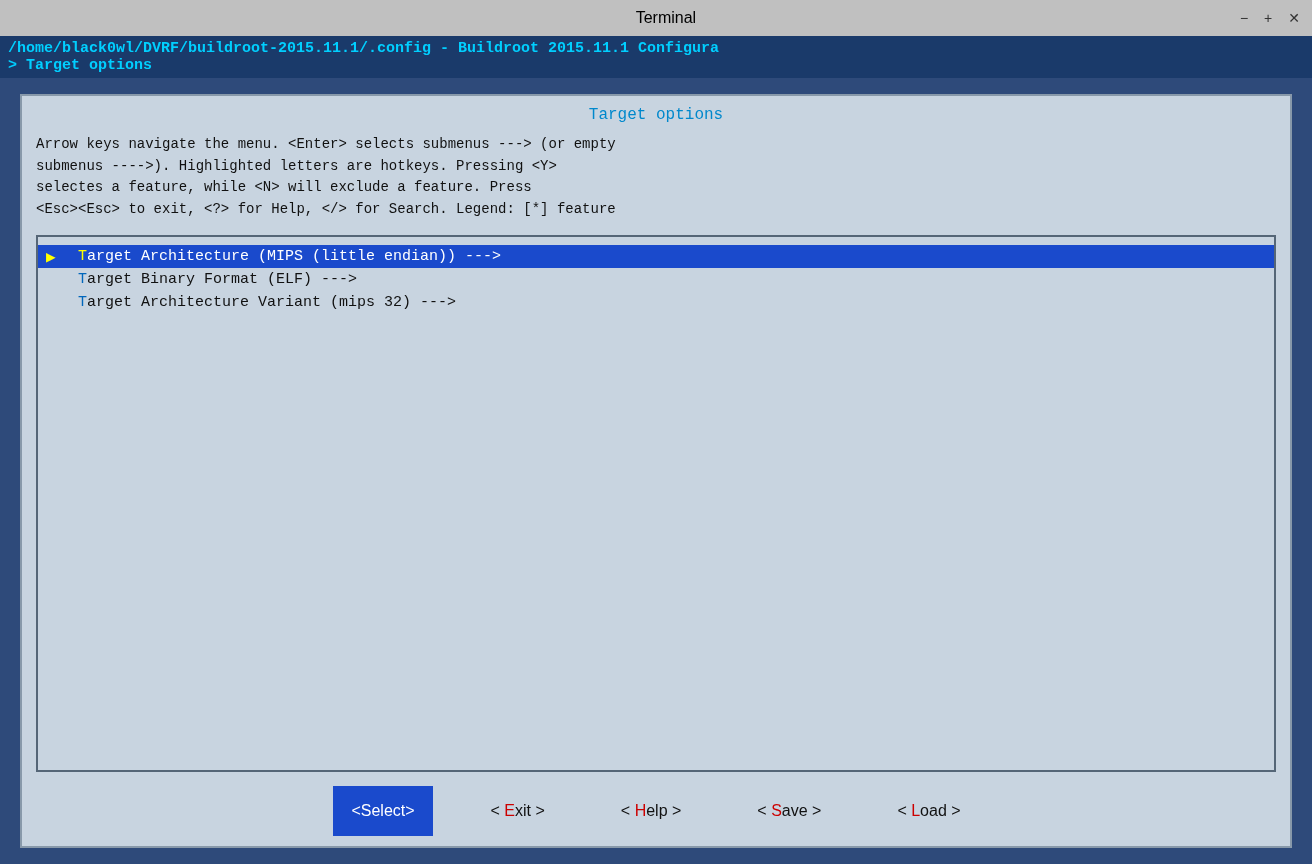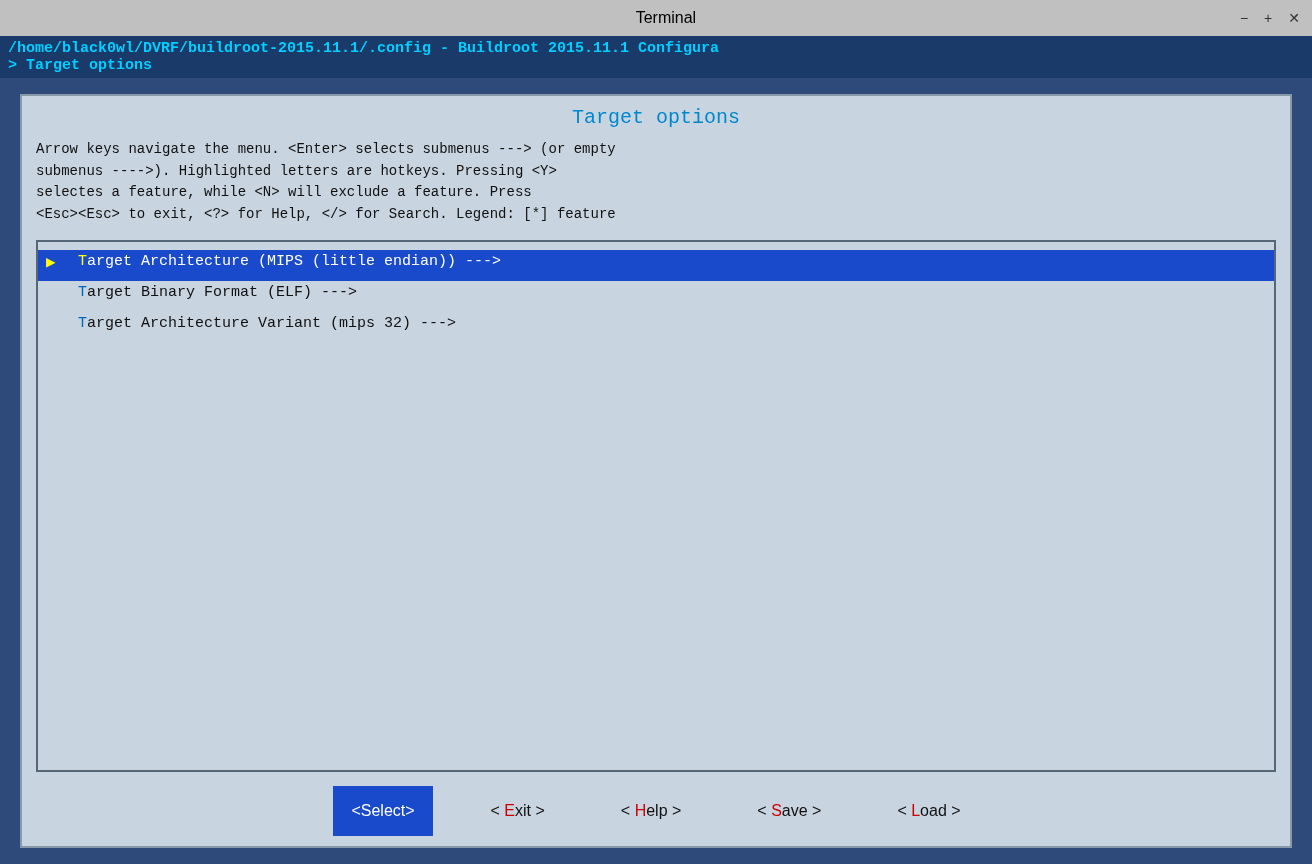--- a/index.html
+++ b/index.html
@@ -78,21 +78,21 @@
       background: #c8d4e0;
       border: 2px solid #8899aa;
       flex: 1;
       display: flex;
       flex-direction: column;
       padding: 10px 14px;
     }
 
     .panel-title {
       color: #0088cc;
-      font-size: 20px;
+      font-size: 16px;
       text-align: center;
       margin-bottom: 10px;
       font-family: 'Courier New', Courier, monospace;
     }
 
     .help-text {
       color: #111;
       font-size: 14px;
       line-height: 1.55;
       margin-bottom: 14px;
@@ -112,21 +112,21 @@
       left: 8px;
       top: 10px;
       color: #ffff00;
       font-size: 16px;
       font-family: 'Courier New', Courier, monospace;
     }
 
     .menu-item {
       font-family: 'Courier New', Courier, monospace;
       font-size: 15px;
-      padding: 3px 0 11px 40px;
+      padding: 3px 0 3px 40px;
       color: #111;
       cursor: pointer;
     }
 
     .menu-item.selected {
       background: #1a4acc;
       color: #ffffff;
       padding-left: 40px;
     }
 

